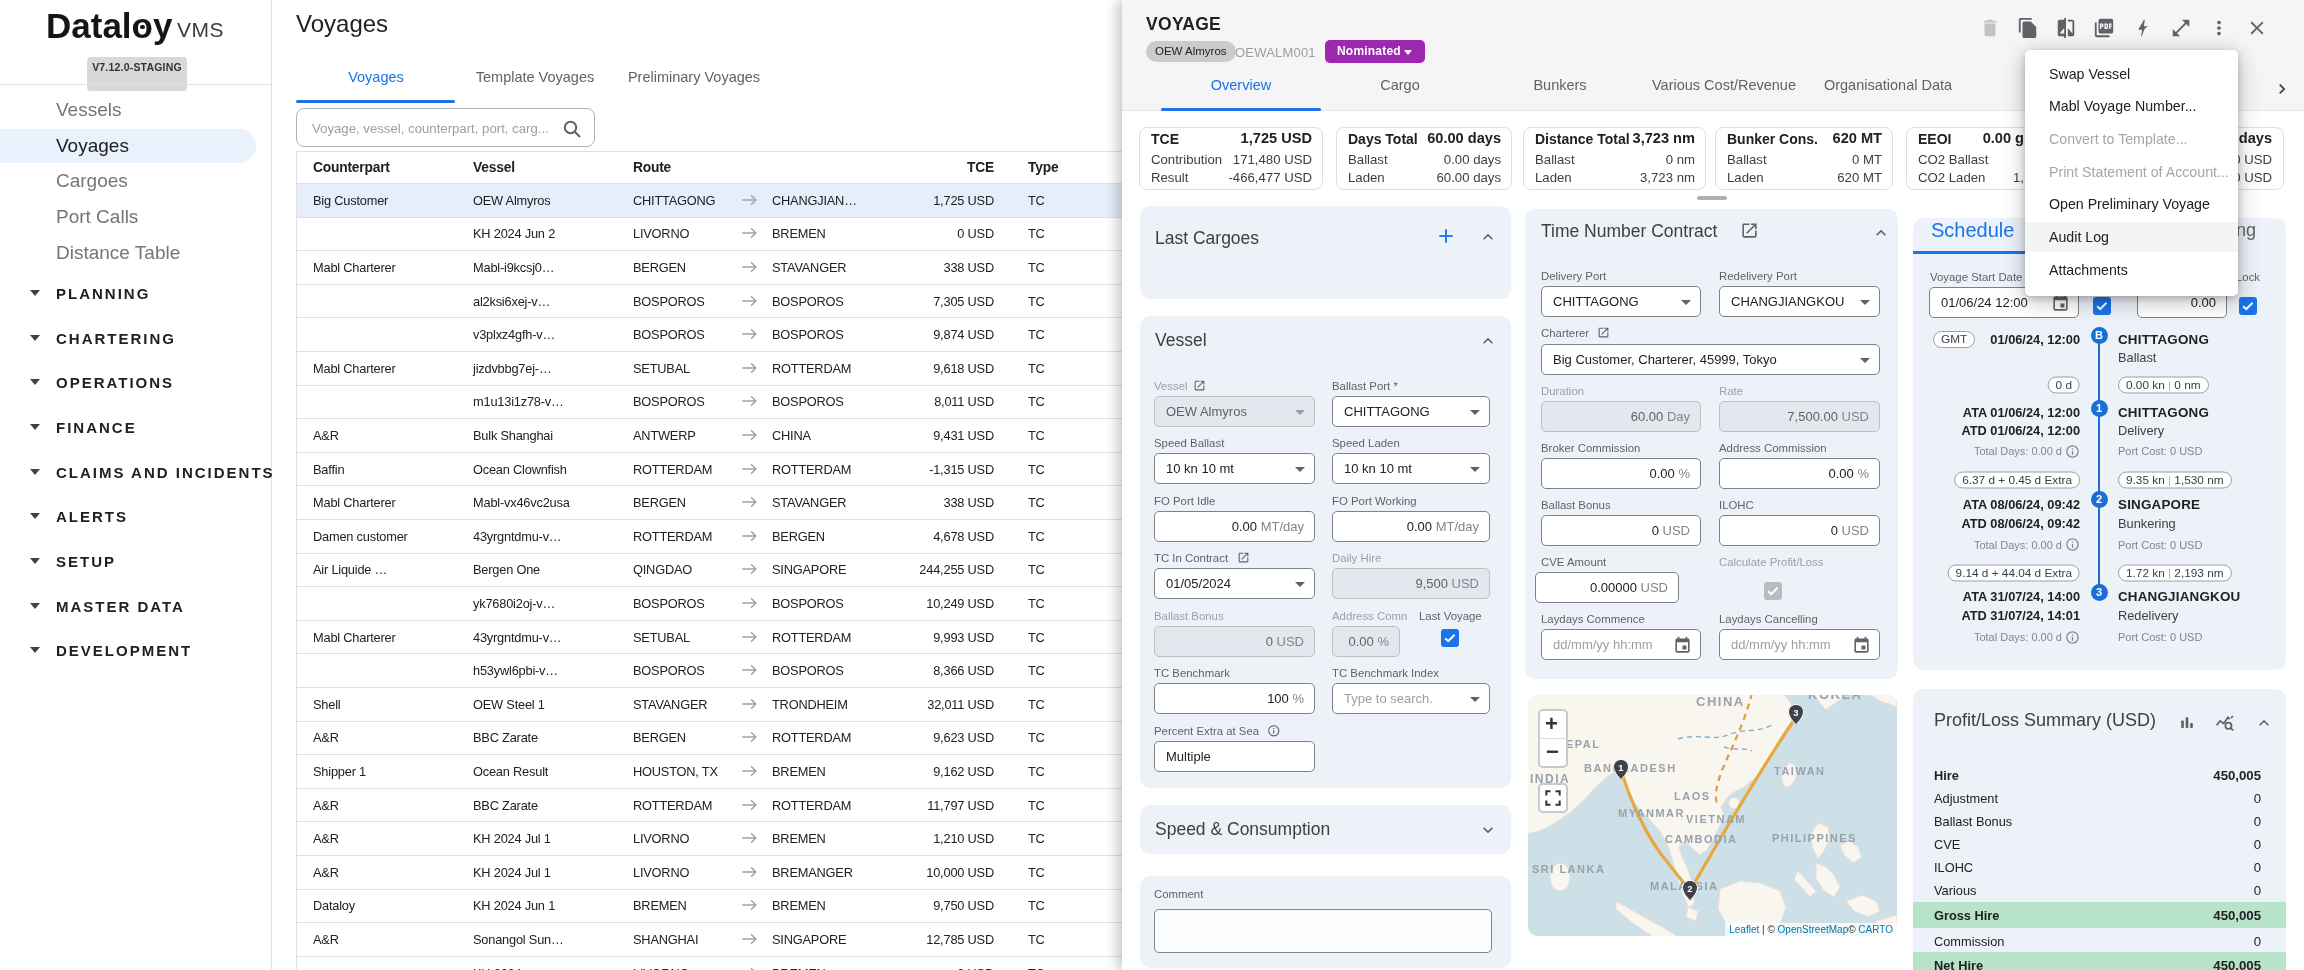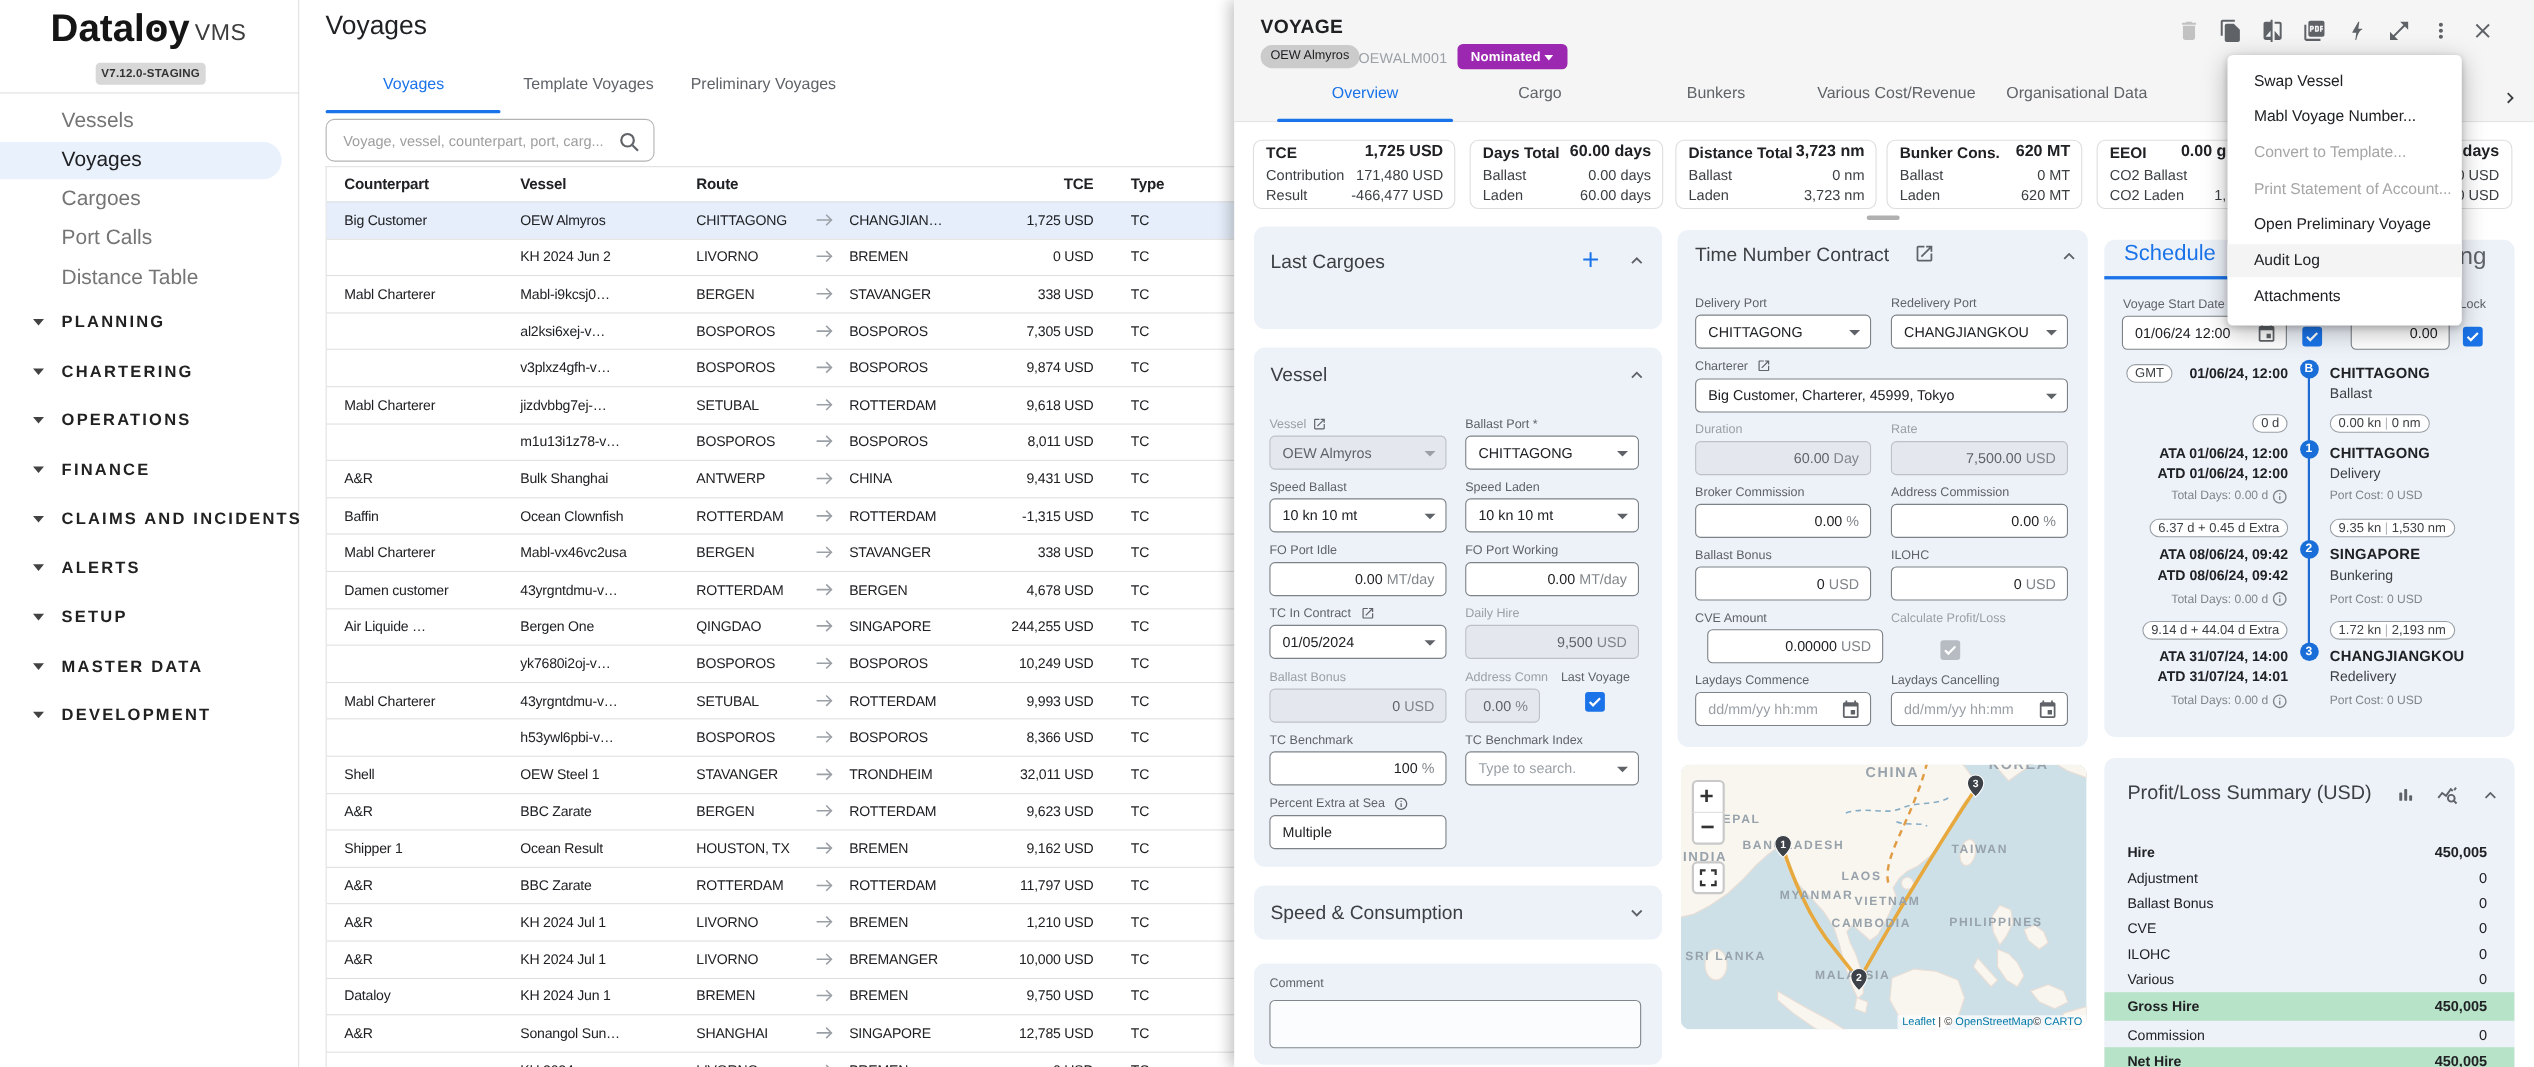--- a/index.html
+++ b/index.html
@@ -45,21 +45,21 @@
 .mark{position:absolute;width:17px;height:17px;border-radius:50%;background:#1a6ed8;color:#fff;font-size:11px;font-weight:bold;text-align:center;line-height:17px}
 .plrow-l{position:absolute;left:21px;font-size:12.8px;color:#202124;white-space:nowrap}
 .plrow-v{position:absolute;left:348px;font-size:13.2px;color:#202124;white-space:nowrap;transform:translateX(-100%)}
 .menuitem{position:absolute;left:24px;font-size:14.2px;color:#202124;white-space:nowrap}
 .menuitem.dis{color:#a6a6a6}
 </style></head><body>
 <div id="page">
 <div id="side">
 <div class="abs" style="left:46px;top:6px;font-size:35px;font-weight:bold;color:#151515;letter-spacing:0px">Datal<span style="position:relative">o<span style="position:absolute;left:50%;top:54%;width:4.6px;height:4.6px;margin-left:-2.2px;margin-top:-2.2px;border-radius:50%;background:#151515"></span></span>y</div>
 <div class="abs" style="left:177px;top:18px;font-size:21px;color:#3c3c3c;letter-spacing:.5px">VMS</div>
-<div class="abs" style="left:87px;top:57px;width:100px;height:20px;background:#d8d8d8;border-radius:4px;text-align:center;font-size:10.5px;font-weight:bold;color:#333;line-height:20px;white-space:nowrap;letter-spacing:.2px">V7.12.0-STAGING</div>
+<div class="abs" style="left:87px;top:57px;width:100px;height:34px;background:#d8d8d8;border-radius:4px;text-align:center;font-size:10.5px;font-weight:bold;color:#333;line-height:20px;white-space:nowrap;letter-spacing:.2px">V7.12.0-STAGING</div>
 <div class="abs" style="left:0;top:84px;width:272px;height:1px;background:#e0e0e0"></div>
 <div class="abs" style="left:0;top:129px;width:256px;height:34px;background:#e8f1fc;border-radius:0 17px 17px 0"></div>
 <div class="navitem" style="top:110px;color:#757575;transform:translateY(-50%)">Vessels</div>
 <div class="navitem" style="top:146px;color:#202124;transform:translateY(-50%)">Voyages</div>
 <div class="navitem" style="top:181px;color:#757575;transform:translateY(-50%)">Cargoes</div>
 <div class="navitem" style="top:217px;color:#757575;transform:translateY(-50%)">Port Calls</div>
 <div class="navitem" style="top:253px;color:#757575;transform:translateY(-50%)">Distance Table</div>
 <div class="caret" style="top:290px"></div>
 <div class="navsec" style="top:293px;transform:translateY(-50%)">PLANNING</div>
 <div class="caret" style="top:335px"></div>
@@ -578,21 +578,21 @@
       </div>
 <div class="lbl" style="left:419px;top:499px">Ballast Bonus</div>
 <div class="inp" style="left:419px;top:515px;width:160px;height:31px">
         <span class="num">0 <span class="unit">USD</span></span>
       </div>
 <div class="lbl" style="left:597px;top:499px">ILOHC</div>
 <div class="inp" style="left:597px;top:515px;width:161px;height:31px">
         <span class="num">0 <span class="unit">USD</span></span>
       </div>
 <div class="lbl" style="left:419px;top:556px">CVE Amount</div>
-<div class="inp" style="left:430px;top:572px;width:160px;height:31px">
+<div class="inp" style="left:413px;top:572px;width:144px;height:31px">
         <span class="num">0.00000 <span class="unit">USD</span></span>
       </div>
 <div class="lbl dis" style="left:597px;top:556px">Calculate Profit/Loss</div>
 <div class="cb grey" style="left:642px;top:582px">
         <svg width="16" height="16" viewBox="0 0 16 16">
           <path d="M3.2 8.2l3 3 6.4-6.4" stroke="#fff" stroke-width="2" fill="none"></path>
         </svg>
       </div>
 <div class="lbl" style="left:419px;top:613px">Laydays Commence</div>
 <div class="inp" style="left:419px;top:629px;width:160px;height:31px">
@@ -673,21 +673,21 @@
 <div class="abs" style="left:17px;top:16px;font-size:22px;font-weight:bold;color:#333">+</div>
 <div class="abs" style="left:18px;top:44px;font-size:22px;font-weight:bold;color:#333">−</div>
 <div class="abs" style="left:10px;top:88px;width:30px;height:30px;background:#fff;border:2px solid #c9c9c9;border-radius:5px"></div>
 <svg class="abs" style="left:15px;top:93px" width="20" height="20" viewBox="0 0 24 24" fill="none" stroke="#333" stroke-width="2.4">
           <path d="M4 9V4h5M15 4h5v5M20 15v5h-5M9 20H4v-5"></path>
         </svg>
 <div class="abs" style="right:0;bottom:0;height:13px;background:rgba(255,255,255,.75);font-size:10px;color:#333;padding:0 4px;line-height:13px"><span style="color:#0078a8">Leaflet</span> | © <span style="color:#0078a8">OpenStreetMap</span>© <span style="color:#0078a8">CARTO</span></div>
 </div>
 <div class="card" style="left:791px;top:218px;width:373px;height:452px;border-radius:10px"></div>
 <div class="abs" style="left:809px;top:219px;font-size:20px;color:#1a73e8;font-weight:400">Schedule</div>
-<div class="abs" style="left:1114px;top:220px;font-size:22px;color:#5f6368">ng</div>
+<div class="abs" style="left:1114px;top:220px;font-size:18px;color:#5f6368">ng</div>
 <div class="abs" style="left:791px;top:251px;width:112px;height:3px;background:#1a73e8"></div>
 <div class="lbl" style="left:808px;top:271px">Voyage Start Date</div>
 <div class="inp" style="left:807px;top:287px;width:150px;height:31px">
         <span class="txt">01/06/24 12:00</span>
         <svg style="position:absolute;right:8px;top:6px" width="19" height="19" viewBox="0 0 24 24" fill="#5f6368">
           <path d="M17 12h-5v5h5v-5zM16 1v2H8V1H6v2H5c-1.11 0-1.99.9-1.99 2L3 19c0 1.1.89 2 2 2h14c1.1 0 2-.9 2-2V5c0-1.1-.9-2-2-2h-1V1h-2zm3 18H5V8h14v11z"></path>
         </svg>
       </div>
 <div class="cb" style="left:971px;top:297px">
         <svg width="16" height="16" viewBox="0 0 16 16">

